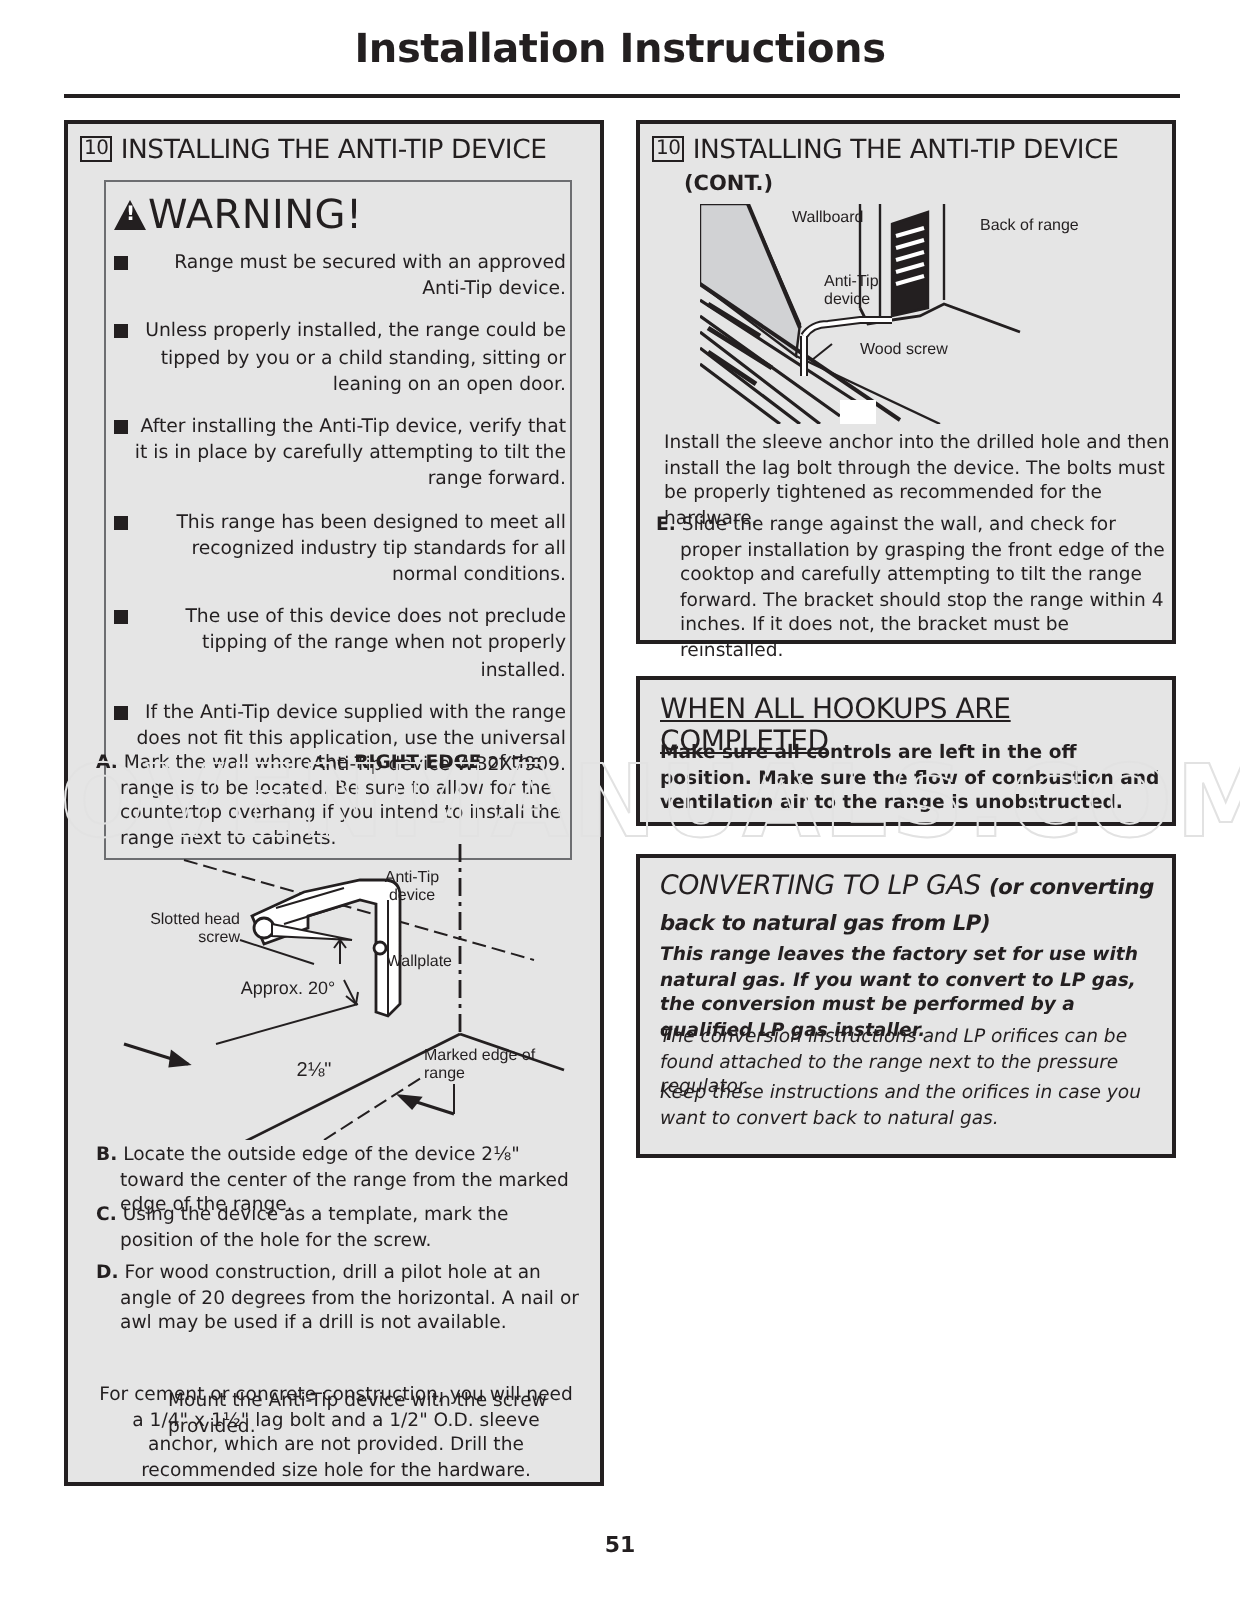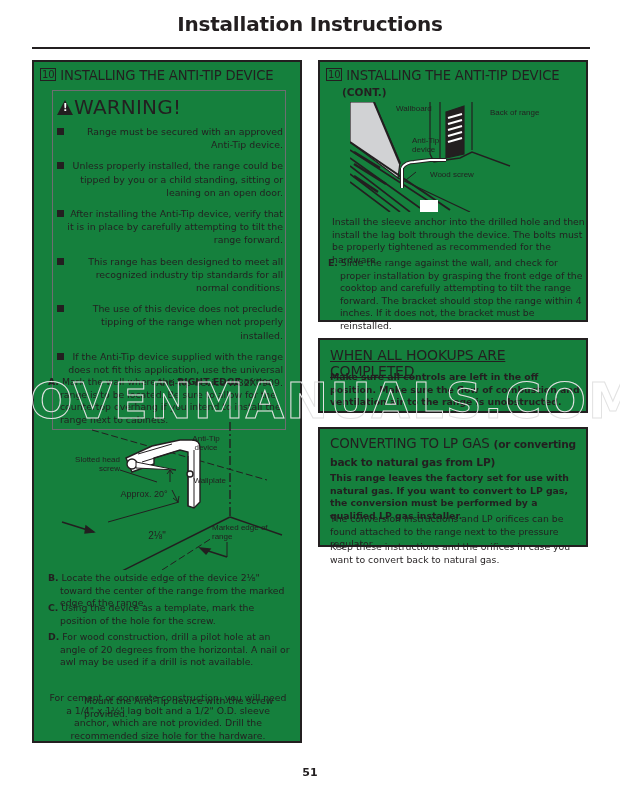--- a/index.html
+++ b/index.html
@@ -3,25 +3,25 @@
 <meta charset="utf-8">
 <style>
   * { box-sizing: border-box; margin: 0; padding: 0; }
   html, body { width: 620px; height: 802px; background: #ffffff; overflow: hidden; }
   body { font-family: "DejaVu Sans", sans-serif; color: #231f20; position: relative; }
 
   .page-title { position: absolute; left: 0; top: 12px; width: 620px; text-align: center;
     font-size: 20px; font-weight: bold; letter-spacing: -0.2px; font-family: "DejaVu Sans", sans-serif; }
   .title-rule { position: absolute; left: 32px; top: 47px; width: 558px; height: 2px; background: #231f20; }
 
-  .box { position: absolute; border: 2px solid #231f20; background: #15803d; }
+  .box { position: absolute; border: 2px solid #231f20; background: #e5e5e5; }
   .left-box { left: 32px; top: 60px; width: 270px; height: 683px; }
   .right-top { left: 318px; top: 60px; width: 270px; height: 262px; }
   .right-hookups { left: 318px; top: 338px; width: 270px; height: 75px; }
-  .right-lp { left: 318px; top: 427px; width: 270px; height: 120px; }
+  .right-lp { left: 318px; top: 427px; width: 270px; height: 152px; font-style: italic; }
 
   .sec-head { position: absolute; font-size: 13.2px; font-weight: normal; letter-spacing: -0.2px; white-space: nowrap; }
   .num-box { display: inline-block; border: 1px solid #231f20; font-size: 10px; line-height: 11px; padding: 0 1px;
     margin-right: 4px; vertical-align: 2px; }
   .cont { position: absolute; left: 22px; top: 24px; font-size: 10.5px; font-weight: bold; }
 
   .warning { position: absolute; left: 18px; top: 28px; width: 234px; height: 340px; border: 1px solid #6d6e71; }
   .warn-title { position: absolute; left: 4px; top: 4px; font-size: 20px; letter-spacing: 0.2px; }
   .warn-title .tri { display: inline-block; width: 0; height: 0; border-left: 8px solid transparent;
     border-right: 8px solid transparent; border-bottom: 15px solid #231f20; position: relative; top: 1px; margin-right: 1px; }

